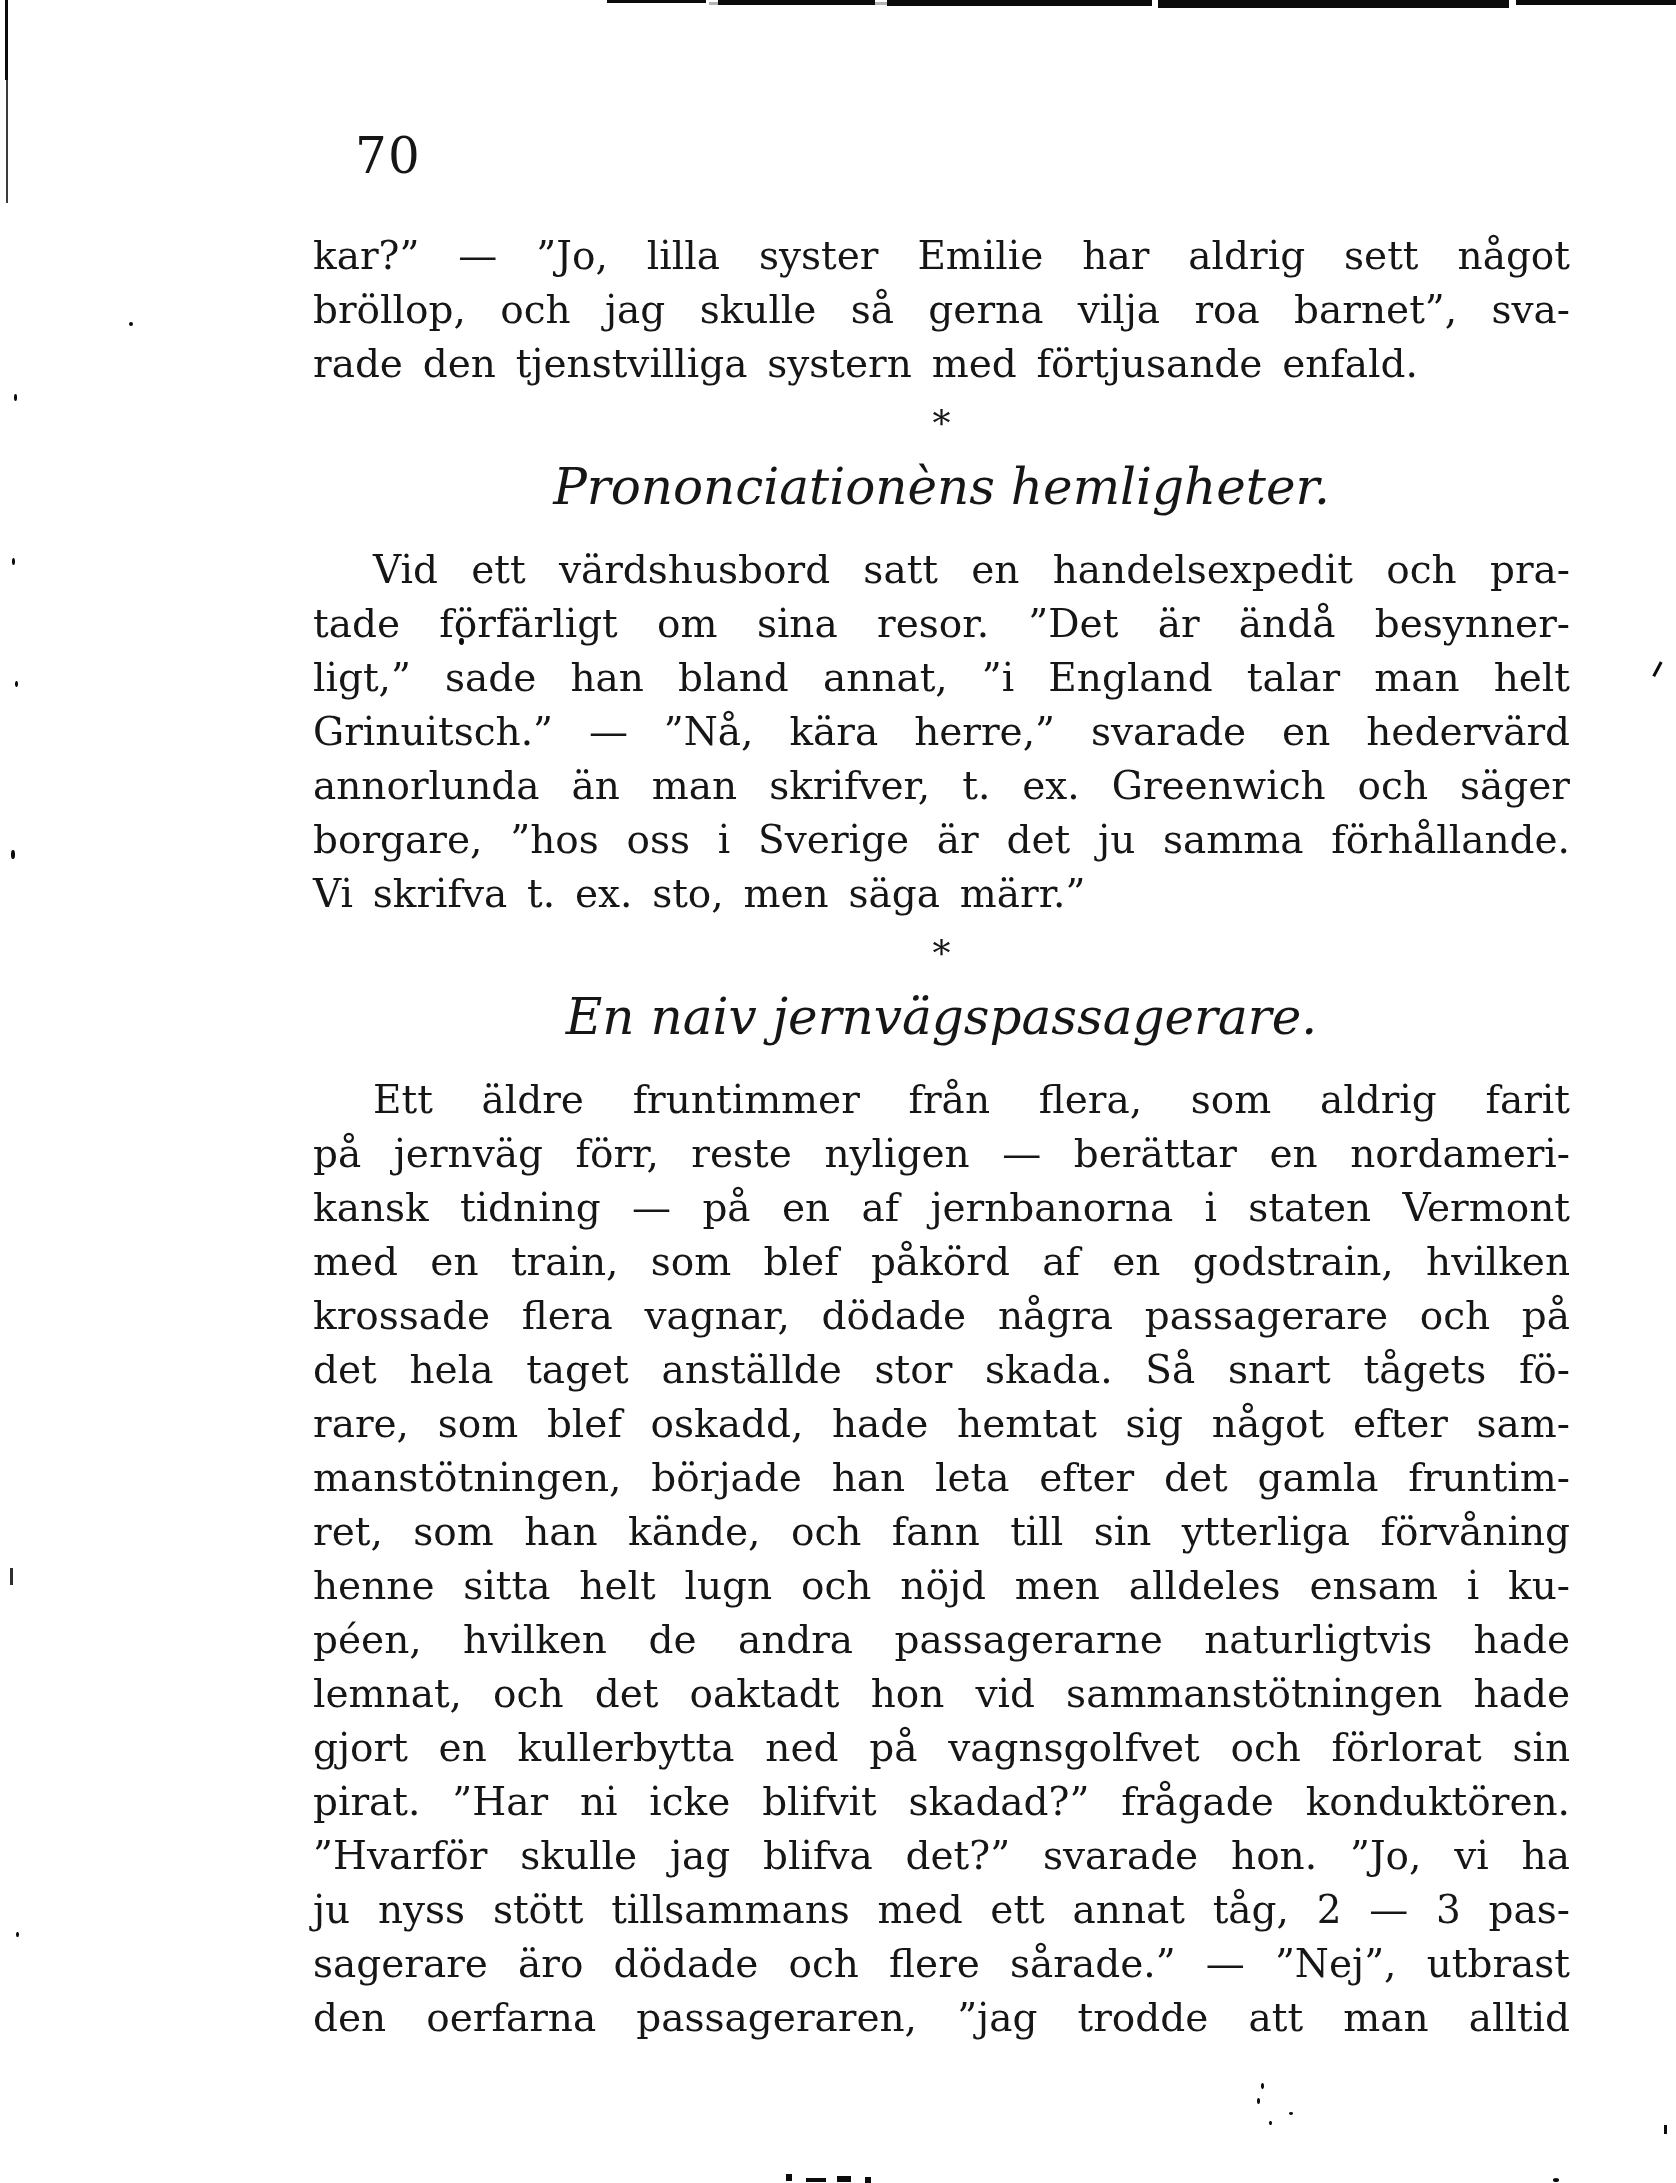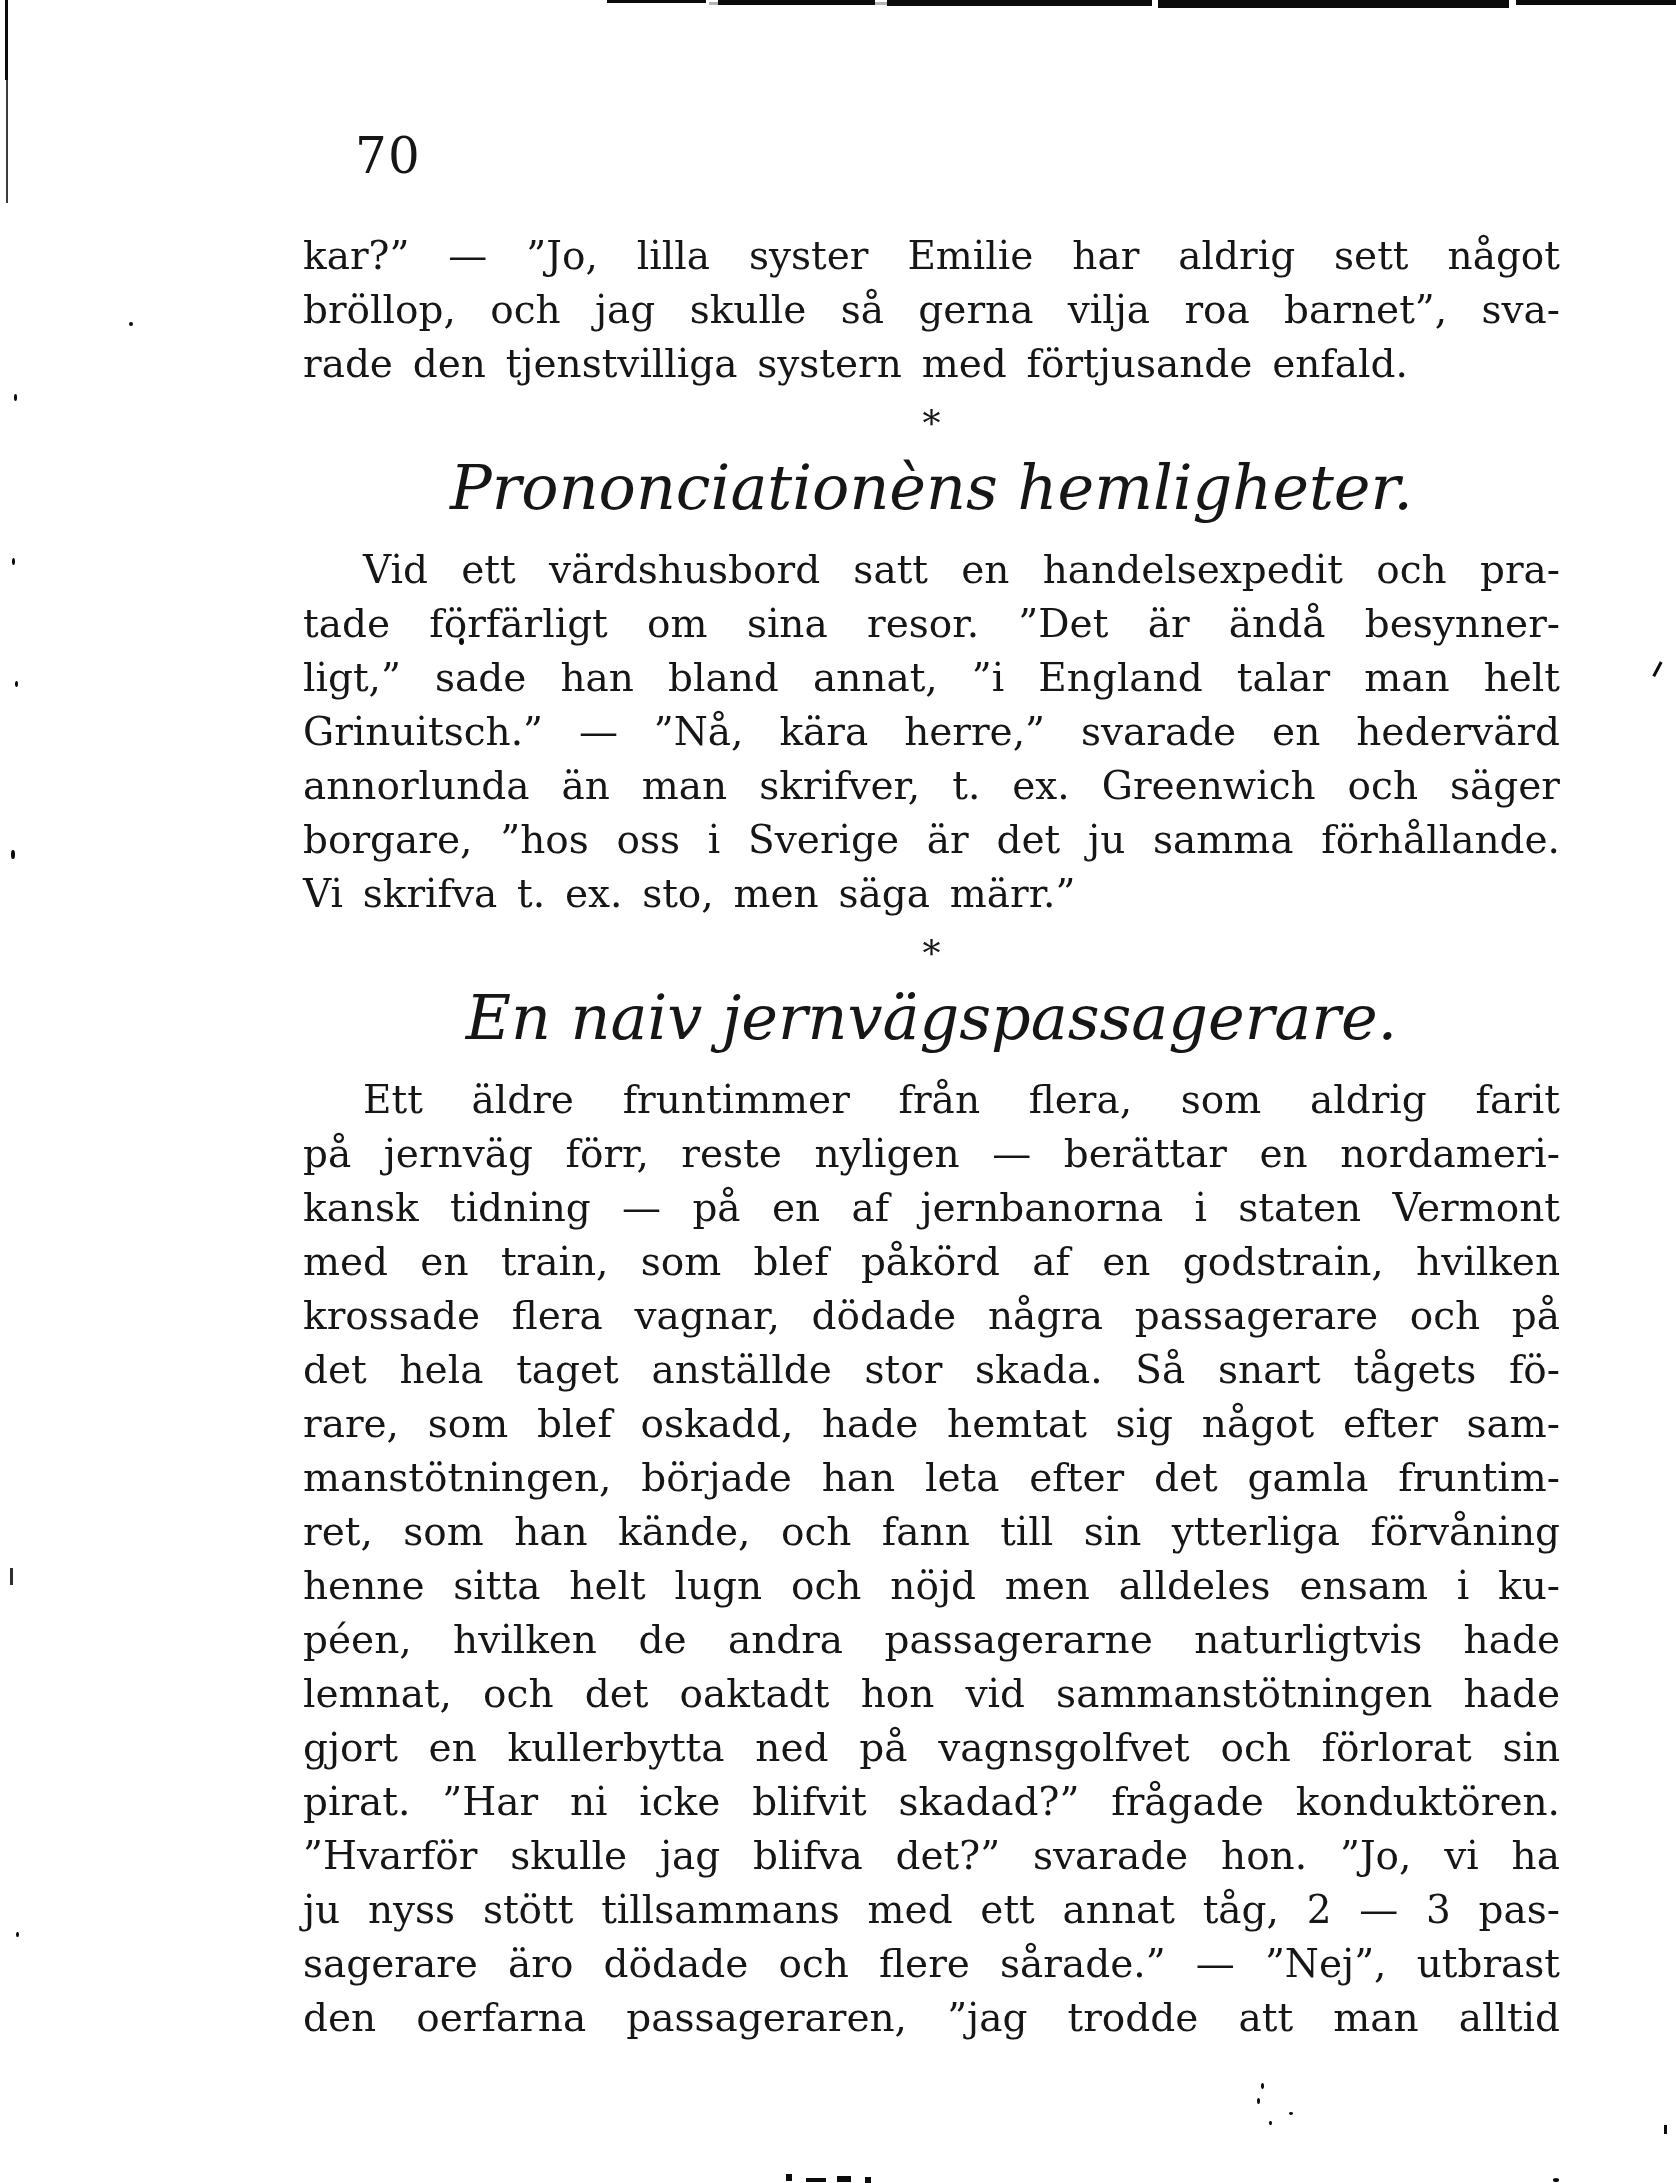--- a/index.html
+++ b/index.html
@@ -15,21 +15,21 @@
   .page-number {
     position: absolute;
     left: 355px;
     top: 136px;
     font-size: 50px;
     line-height: 41px;
     letter-spacing: 1.2px;
   }
   .text-block {
     position: absolute;
-    left: 303px;
+    left: 313px;
     top: 229px;
     width: 1257px;
     font-size: 39px;
     line-height: 54px;
   }
   .paragraph { margin: 0; }
   .line {
     text-align: justify;
     text-align-last: justify;
     white-space: normal;
@@ -42,21 +42,21 @@
   .separator {
     text-align: center;
     font-size: 36px;
     height: 62px;
     line-height: 65px;
     margin-top: 0;
   }
   .heading {
     text-align: center;
     font-style: italic;
-    font-size: 62px;
+    font-size: 50px;
     height: 69px;
     line-height: 69px;
     margin-bottom: 21px;
   }
   
   .art {
     position: absolute;
     background: #0b0b0b;
   }
   .art.dot { border-radius: 50%; }

